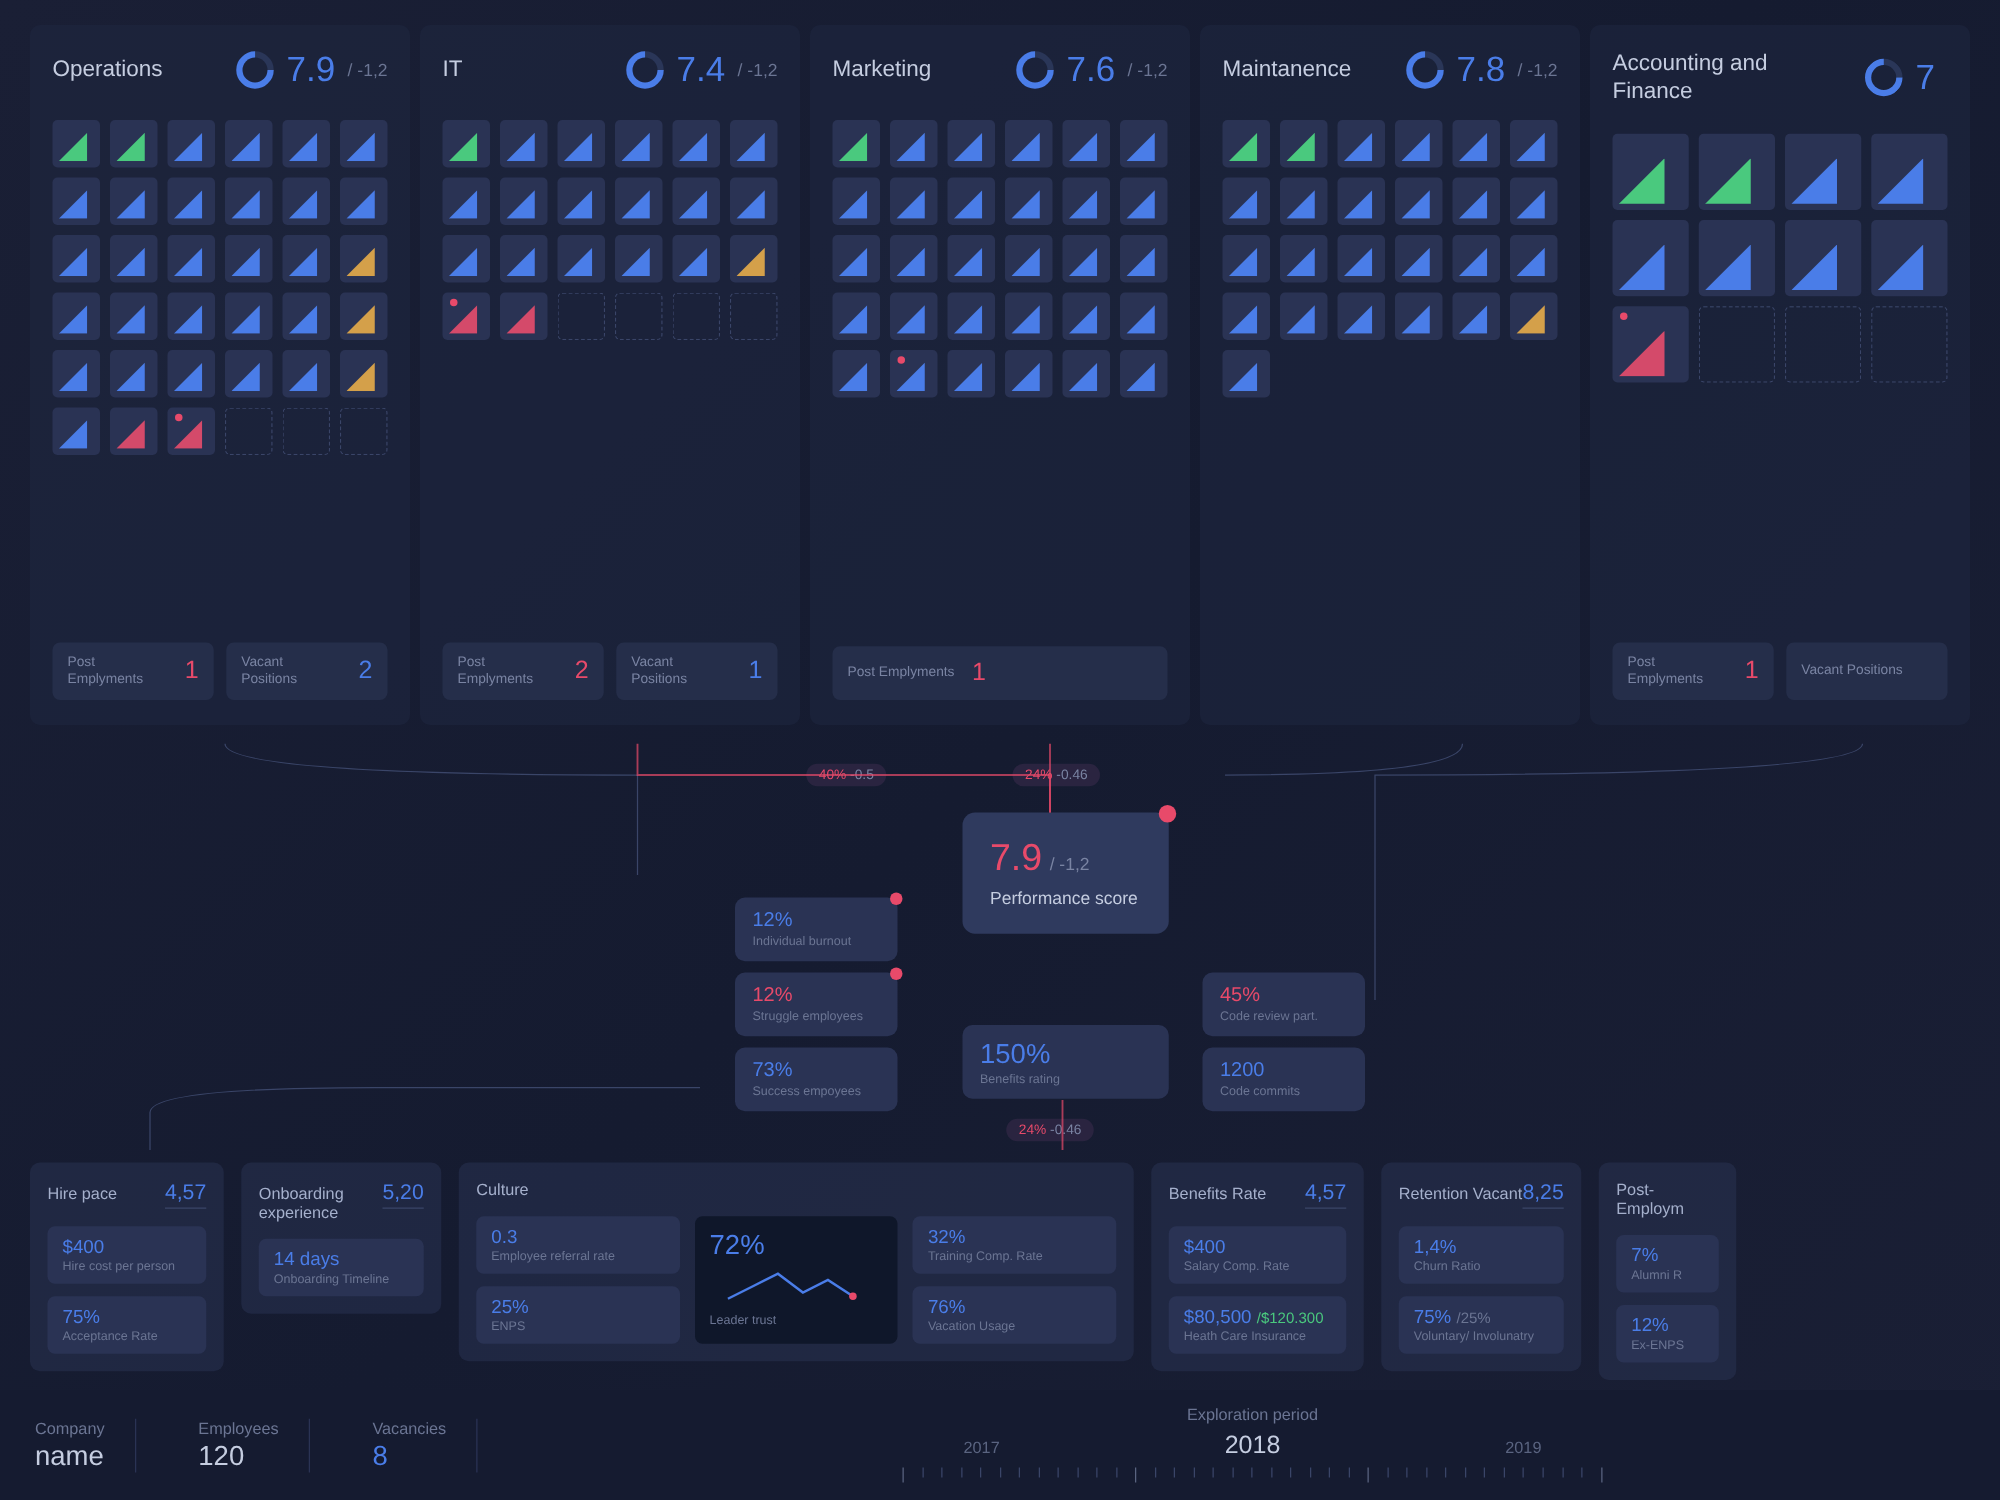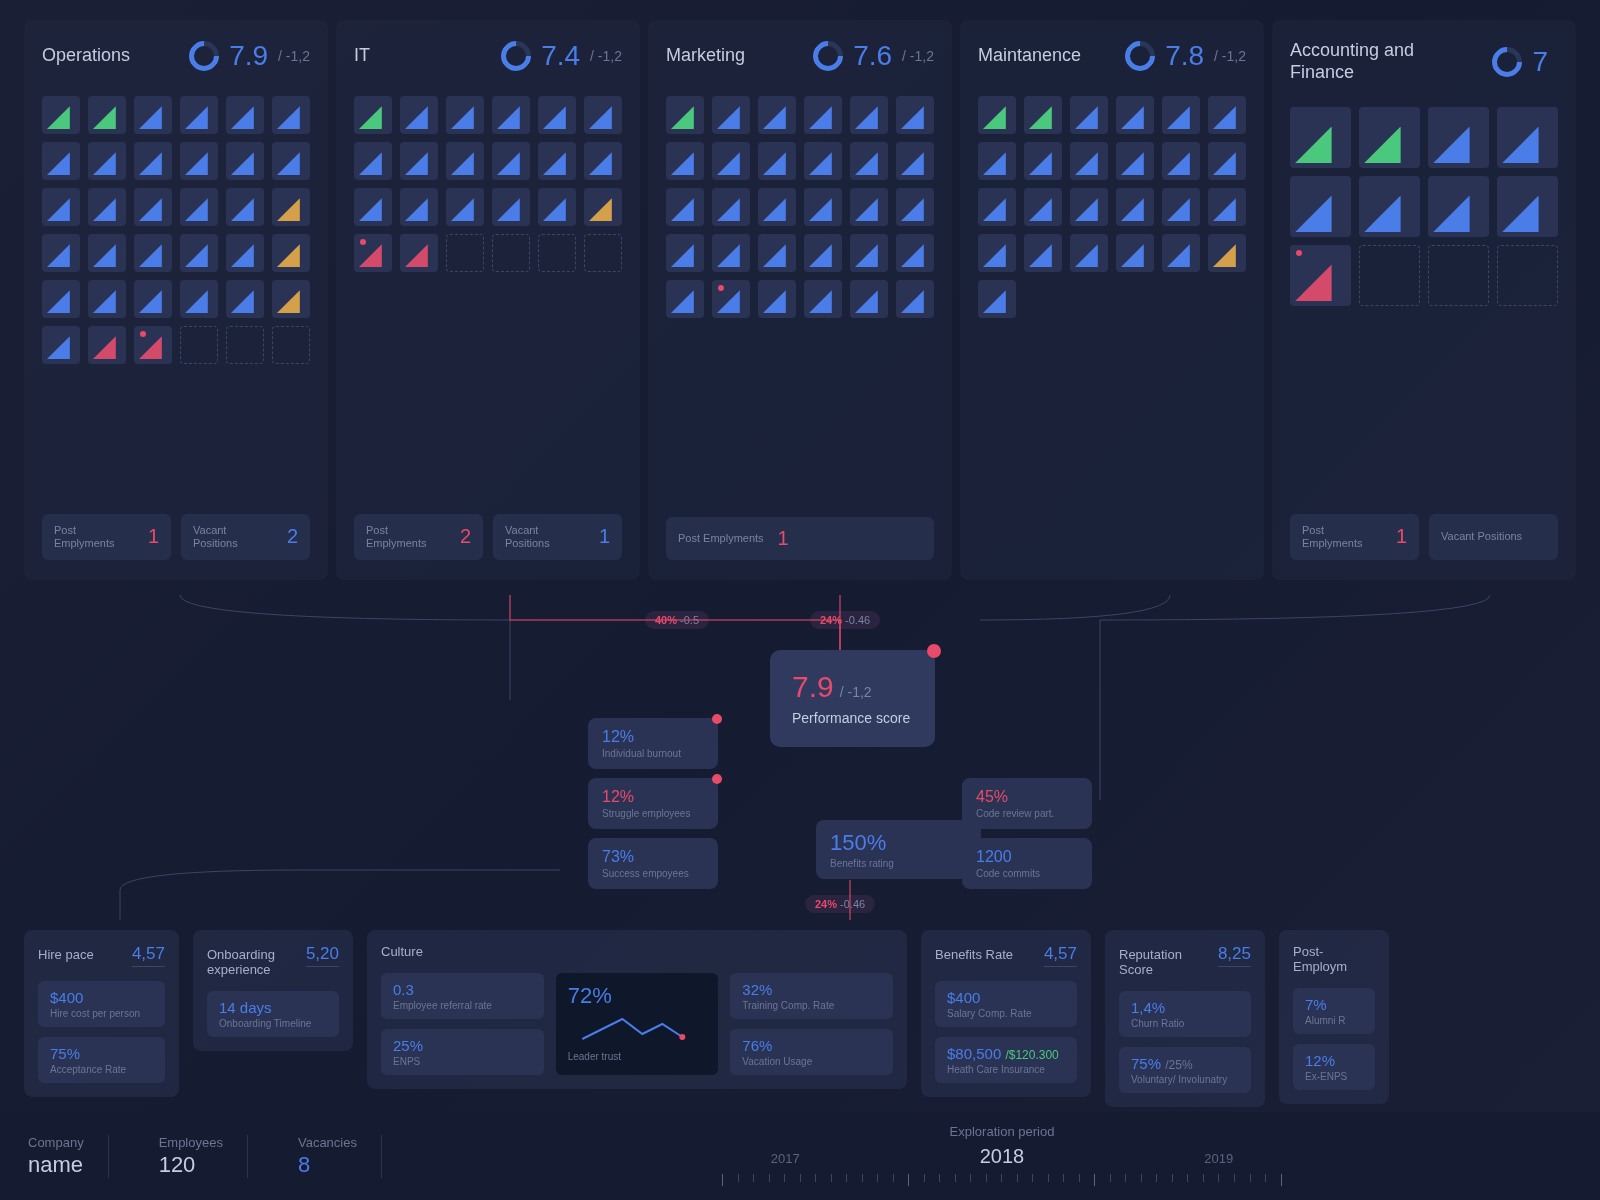--- a/index.html
+++ b/index.html
@@ -88,21 +88,21 @@
 .dept-stat-label { font-size: 11px; color: #7a84a3; line-height: 1.2; }
 .dept-stat-val { font-size: 20px; color: #4a7de8; }
 .dept-stat-val.red { color: #e84a6a; }
 .flow-tag {
   position: absolute;
   background: #2a2440;
   border-radius: 12px;
   padding: 3px 10px;
   font-size: 11px;
 }
-.flow-tag .pct { color: #e84a6a; font-weight: bold; }
+.flow-tag .pct { color: #e84a6a; }
 .flow-tag .dlt { color: #7a84a3; }
 
 .perf-card {
   position: absolute; left: 770px; top: 650px;
   background: #2f3a5e;
   border-radius: 10px;
   padding: 20px 22px;
   width: 165px;
 }
 .perf-card .dot { position: absolute; top: -6px; right: -6px; width: 14px; height: 14px; border-radius: 50%; background: #e84a6a; }
@@ -418,21 +418,21 @@
 </div>
 <div class="metric-card" style="left:588px; top:778px">
   <div class="dot"></div>
   <div class="metric-val red">12%</div>
   <div class="metric-label">Struggle employees</div>
 </div>
 <div class="metric-card" style="left:588px; top:838px">
   <div class="metric-val">73%</div>
   <div class="metric-label">Success empoyees</div>
 </div>
-<div class="metric-card" style="left:816px; top:820px; width:165px">
+<div class="metric-card" style="left:770px; top:820px; width:165px">
   <div class="metric-val" style="font-size:22px">150%</div>
   <div class="metric-label">Benefits rating</div>
 </div>
 <div class="metric-card" style="left:962px; top:778px">
   <div class="metric-val red">45%</div>
   <div class="metric-label">Code review part.</div>
 </div>
 <div class="metric-card" style="left:962px; top:838px">
   <div class="metric-val">1200</div>
   <div class="metric-label">Code commits</div>
@@ -517,21 +517,21 @@
         <div class="sub-val">$400</div>
         <div class="sub-label">Salary Comp. Rate</div>
       </div>
     <div class="sub-metric">
         <div class="sub-val"><span>$80,500</span> <span class="sec">/$120.300</span></div>
         <div class="sub-label">Heath Care Insurance</div>
       </div>
   </div>
   <div class="bcard" style="width:160px">
     <div class="bcard-header">
-        <span class="bcard-title">Reputation Score</span>
+        <span class="bcard-title">Retention Vacant</span>
         <span class="bcard-score">8,25</span>
       </div>
     <div class="sub-metric">
         <div class="sub-val">1,4%</div>
         <div class="sub-label">Churn Ratio</div>
       </div>
     <div class="sub-metric">
         <div class="sub-val"><span>75%</span> <span class="sec" style="color:#6b7593">/25%</span></div>
         <div class="sub-label">Voluntary/ Involunatry</div>
       </div>

